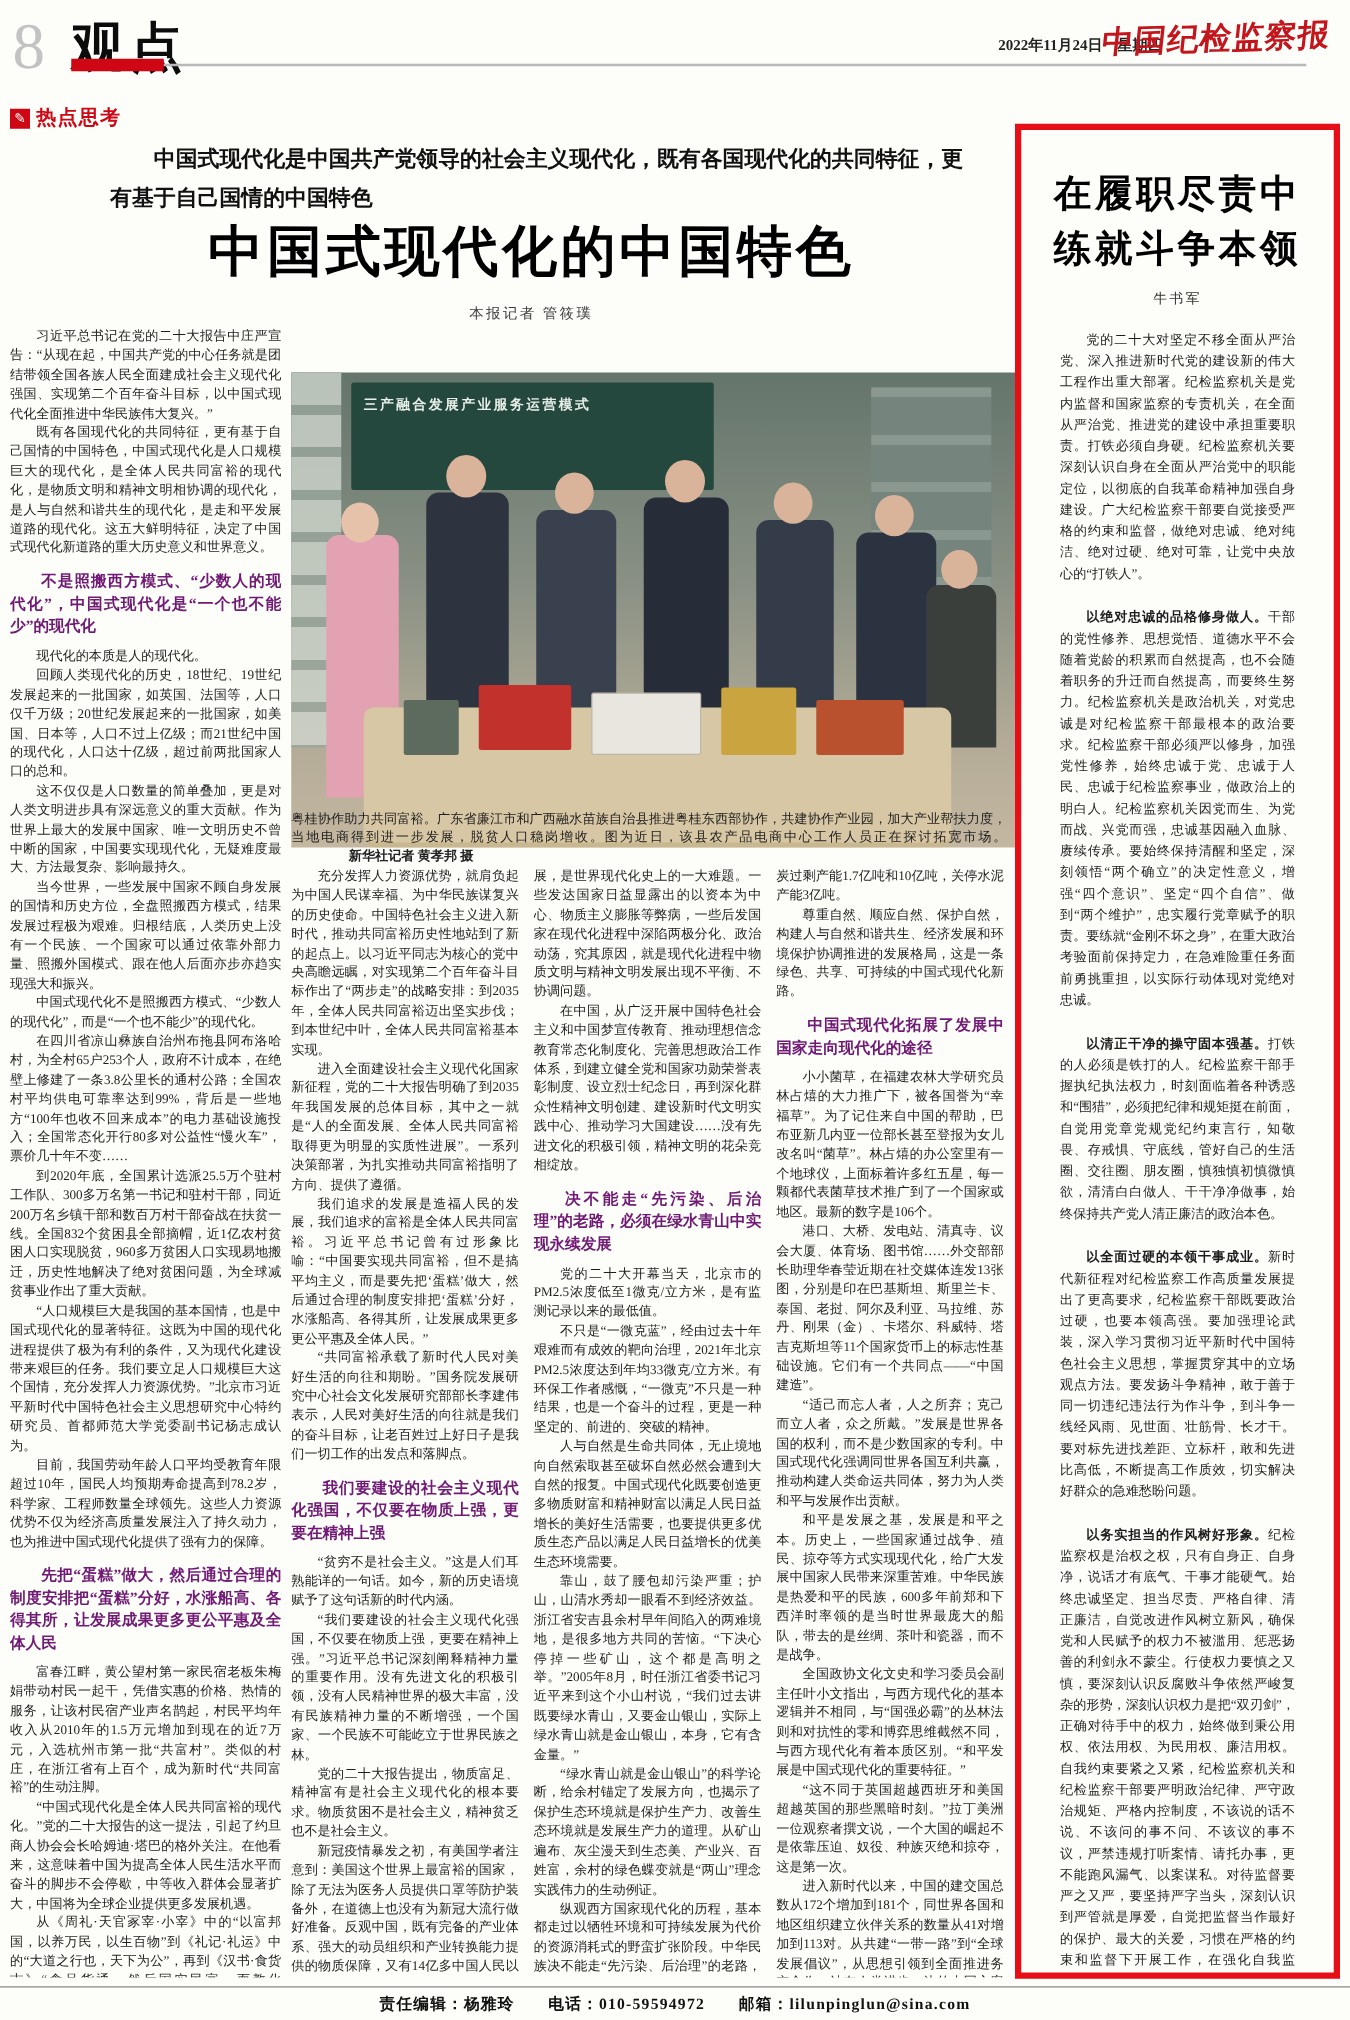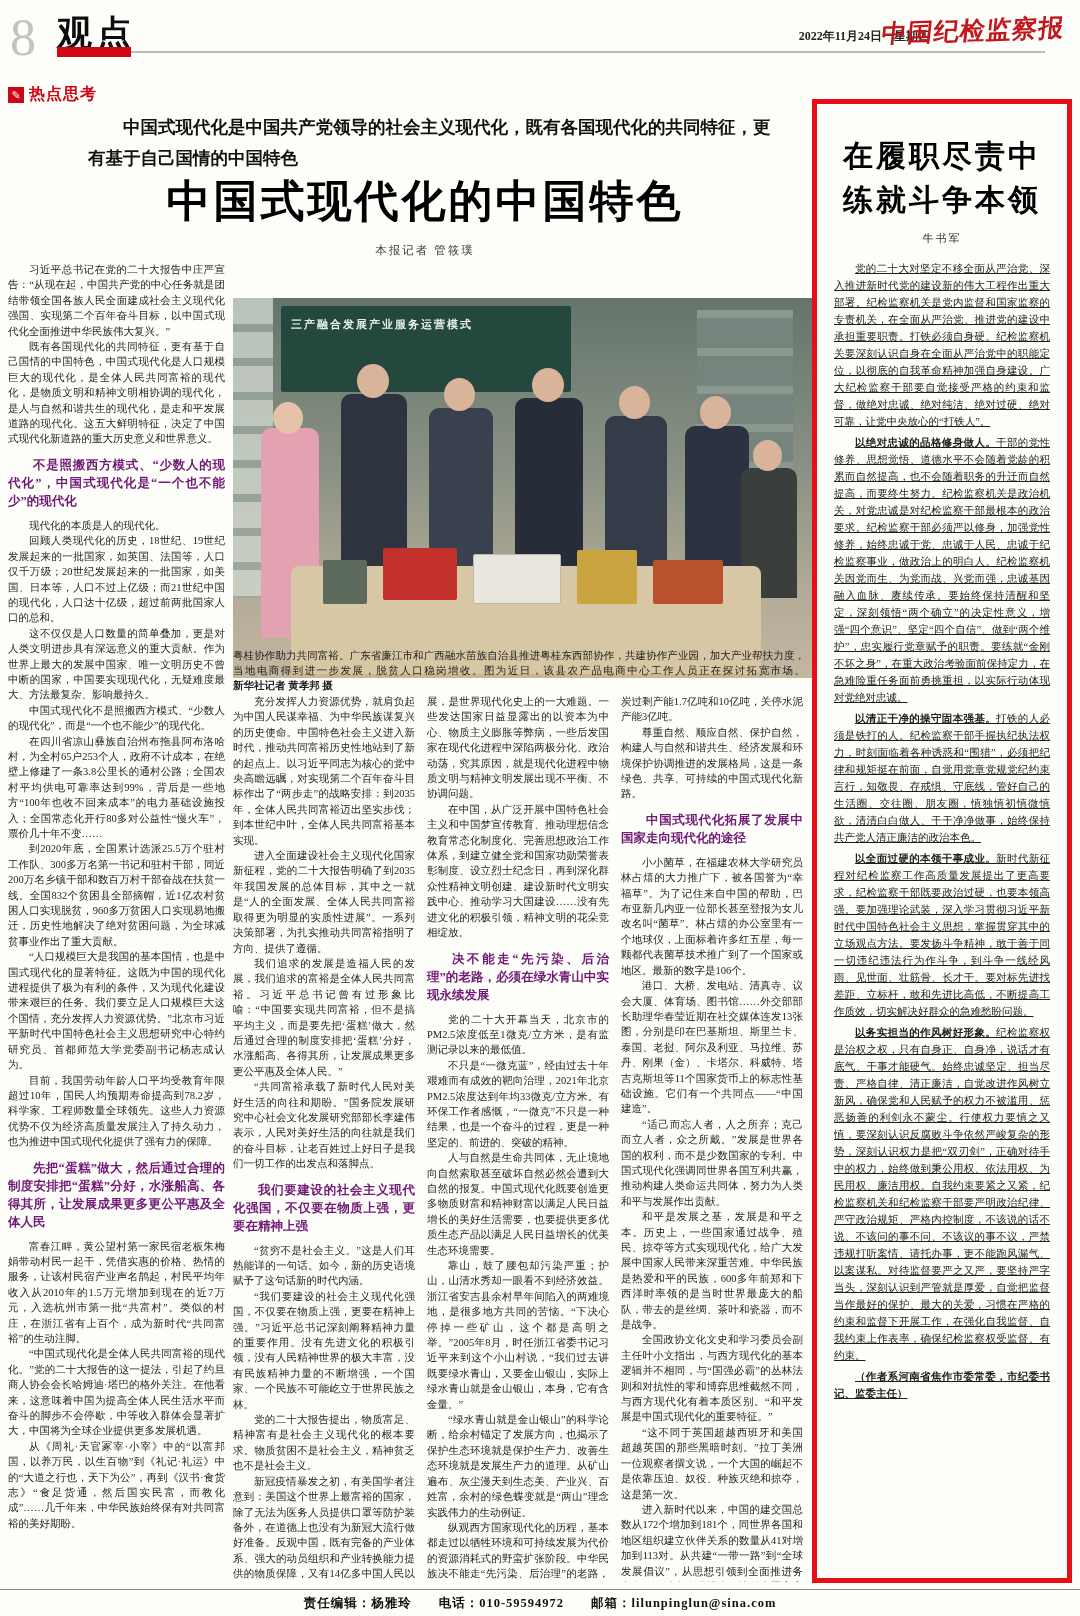--- a/index.html
+++ b/index.html
@@ -2,21 +2,21 @@
 <html><head>
 <meta charset="utf-8">
 <style>
   * { margin:0; padding:0; box-sizing:border-box; }
   html,body { background:#e8e8e4; }
   body { font-family:"Liberation Serif","DejaVu Serif",serif; }
   .page { position:relative; width:1080px; height:1616px; margin:0 auto; background:#fdfdfa; overflow:hidden; color:#191919; }
 
   
   .page-num { position:absolute; left:10px; top:8px; font-size:52px; color:#c3c3c3; font-weight:400; }
-  .section-title { position:absolute; left:57px; top:10px; font-size:35px; font-weight:bold; letter-spacing:5px; color:#0c0c0c; }
+  .section-title { position:absolute; left:57px; top:10px; font-size:42px; font-weight:bold; letter-spacing:5px; color:#0c0c0c; }
   .header-rule { position:absolute; left:131px; top:51px; width:914px; height:2px; background:#b9b9b9; }
   .header-redbar { position:absolute; left:57px; top:47px; width:74px; height:10px; background:#cf0613; }
   .header-date { position:absolute; right:150px; top:28px; font-size:12px; font-weight:bold; color:#222; }
   .masthead { position:absolute; right:16px; top:14px; font-size:25px; font-weight:bold; color:#c2151c; transform:skewX(-8deg) rotate(-2deg); letter-spacing:1px; }
 
   
   .tag { position:absolute; left:8px; top:84px; display:flex; align-items:center; gap:5px; }
   .tag-icon { width:16px; height:16px; background:#cf0613; color:#fff; font-size:11px; line-height:16px; text-align:center; }
   .tag-label { font-size:16px; font-weight:bold; color:#cf0613; letter-spacing:1px; }
 
@@ -42,28 +42,28 @@
   .ph-banner span { color:#e8efe9; font-size:11px; letter-spacing:2px; font-weight:bold; }
   .ph-shelf { position:absolute; right:28px; top:12px; width:96px; height:190px; background:#75857d;
               background-image:repeating-linear-gradient(180deg,#8b988f 0 8px,#75857d 8px 38px); }
   .ph-window { position:absolute; left:0; top:0; width:40px; height:300px; background:repeating-linear-gradient(180deg,#cfd6cd 0 26px,#9aa79d 26px 34px); opacity:.8; }
   .fig { position:absolute; border-radius:10px 10px 0 0; }
   .head { position:absolute; border-radius:50%; background:#d9b49a; }
   .ph-table { position:absolute; left:58px; top:268px; width:470px; height:112px; background:#d8c7a4; border-radius:8px; box-shadow:0 -4px 0 #c9b78f inset; }
   .box { position:absolute; border-radius:2px; }
 
   .caption-wrap { position:absolute; left:233px; top:648px; width:572px; font-size:10.5px; line-height:15px; text-align:justify; color:#222; }
-  .caption-wrap .credit { font-weight:bold; white-space:nowrap; }
+  .caption-wrap .credit { font-weight:bold; white-space:nowrap;margin-left:46px; }
 
   
   .sidebar { position:absolute; left:812px; top:99px; width:260px; height:1484px; border:5px solid #e60f17; background:#fdfdfa; padding:30px 13px 10px 13px; overflow:hidden; }
   .sb-title { text-align:center; font-size:30px; font-weight:bold; letter-spacing:3px; color:#000; line-height:1.45; }
   .sb-author { text-align:center; font-size:11px; color:#333; margin:10px 0 14px 0; letter-spacing:2px; }
   .sb-body { font-size:10.5px; line-height:17px; text-align:justify; color:#1d1d1d; }
-  .sb-para { text-indent:2em; margin:4px;text-decoration:underline; }
+  .sb-para { text-indent:2em; margin:18px; }
   .sb-para b { font-weight:bold; }
   .sb-attrib { text-indent:2em; margin-top:2px; font-weight:bold; }
 
   
   .footer-rule { position:absolute; left:0; top:1589px; width:1080px; height:1px; background:#8a8a8a; }
   .footer { position:absolute; left:0; top:1595px; width:1080px; text-align:center; font-size:12.5px; font-weight:bold; color:#111; letter-spacing:1px; }
 </style>
 </head>
 <body>
 
@@ -85,20 +85,21 @@
   <h1 class="headline">中国式现代化的中国特色</h1>
   <div class="byline">本报记者 管筱璞</div>
 
   <div class="col col-1">
       <p class="para">习近平总书记在党的二十大报告中庄严宣告：“从现在起，中国共产党的中心任务就是团结带领全国各族人民全面建成社会主义现代化强国、实现第二个百年奋斗目标，以中国式现代化全面推进中华民族伟大复兴。”</p>
       <p class="para">既有各国现代化的共同特征，更有基于自己国情的中国特色，中国式现代化是人口规模巨大的现代化，是全体人民共同富裕的现代化，是物质文明和精神文明相协调的现代化，是人与自然和谐共生的现代化，是走和平发展道路的现代化。这五大鲜明特征，决定了中国式现代化新道路的重大历史意义和世界意义。</p>
       <h3 class="subhead">不是照搬西方模式、“少数人的现代化”，中国式现代化是“一个也不能少”的现代化</h3>
       <p class="para">现代化的本质是人的现代化。</p>
       <p class="para">回顾人类现代化的历史，18世纪、19世纪发展起来的一批国家，如英国、法国等，人口仅千万级；20世纪发展起来的一批国家，如美国、日本等，人口不过上亿级；而21世纪中国的现代化，人口达十亿级，超过前两批国家人口的总和。</p>
       <p class="para">这不仅仅是人口数量的简单叠加，更是对人类文明进步具有深远意义的重大贡献。作为世界上最大的发展中国家、唯一文明历史不曾中断的国家，中国要实现现代化，无疑难度最大、方法最复杂、影响最持久。</p>
+      <p class="para">当今世界，一些发展中国家不顾自身发展的国情和历史方位，全盘照搬西方模式，结果发展过程极为艰难。归根结底，人类历史上没有一个民族、一个国家可以通过依靠外部力量、照搬外国模式、跟在他人后面亦步亦趋实现强大和振兴。</p>
       <p class="para">中国式现代化不是照搬西方模式、“少数人的现代化”，而是“一个也不能少”的现代化。</p>
       <p class="para">在四川省凉山彝族自治州布拖县阿布洛哈村，为全村65户253个人，政府不计成本，在绝壁上修建了一条3.8公里长的通村公路；全国农村平均供电可靠率达到99%，背后是一些地方“100年也收不回来成本”的电力基础设施投入；全国常态化开行80多对公益性“慢火车”，票价几十年不变……</p>
       <p class="para">到2020年底，全国累计选派25.5万个驻村工作队、300多万名第一书记和驻村干部，同近200万名乡镇干部和数百万村干部奋战在扶贫一线。全国832个贫困县全部摘帽，近1亿农村贫困人口实现脱贫，960多万贫困人口实现易地搬迁，历史性地解决了绝对贫困问题，为全球减贫事业作出了重大贡献。</p>
       <p class="para">“人口规模巨大是我国的基本国情，也是中国式现代化的显著特征。这既为中国的现代化进程提供了极为有利的条件，又为现代化建设带来艰巨的任务。我们要立足人口规模巨大这个国情，充分发挥人力资源优势。”北京市习近平新时代中国特色社会主义思想研究中心特约研究员、首都师范大学党委副书记杨志成认为。</p>
       <p class="para">目前，我国劳动年龄人口平均受教育年限超过10年，国民人均预期寿命提高到78.2岁，科学家、工程师数量全球领先。这些人力资源优势不仅为经济高质量发展注入了持久动力，也为推进中国式现代化提供了强有力的保障。</p>
       <h3 class="subhead">先把“蛋糕”做大，然后通过合理的制度安排把“蛋糕”分好，水涨船高、各得其所，让发展成果更多更公平惠及全体人民</h3>
       <p class="para">富春江畔，黄公望村第一家民宿老板朱梅娟带动村民一起干，凭借实惠的价格、热情的服务，让该村民宿产业声名鹊起，村民平均年收入从2010年的1.5万元增加到现在的近7万元，入选杭州市第一批“共富村”。类似的村庄，在浙江省有上百个，成为新时代“共同富裕”的生动注脚。</p>
       <p class="para">“中国式现代化是全体人民共同富裕的现代化。”党的二十大报告的这一提法，引起了约旦商人协会会长哈姆迪·塔巴的格外关注。在他看来，这意味着中国为提高全体人民生活水平而奋斗的脚步不会停歇，中等收入群体会显著扩大，中国将为全球企业提供更多发展机遇。</p>
       <p class="para">从《周礼·天官冢宰·小宰》中的“以富邦国，以养万民，以生百物”到《礼记·礼运》中的“大道之行也，天下为公”，再到《汉书·食货志》“食足货通，然后国实民富，而教化成”……几千年来，中华民族始终保有对共同富裕的美好期盼。</p>
     </div>

